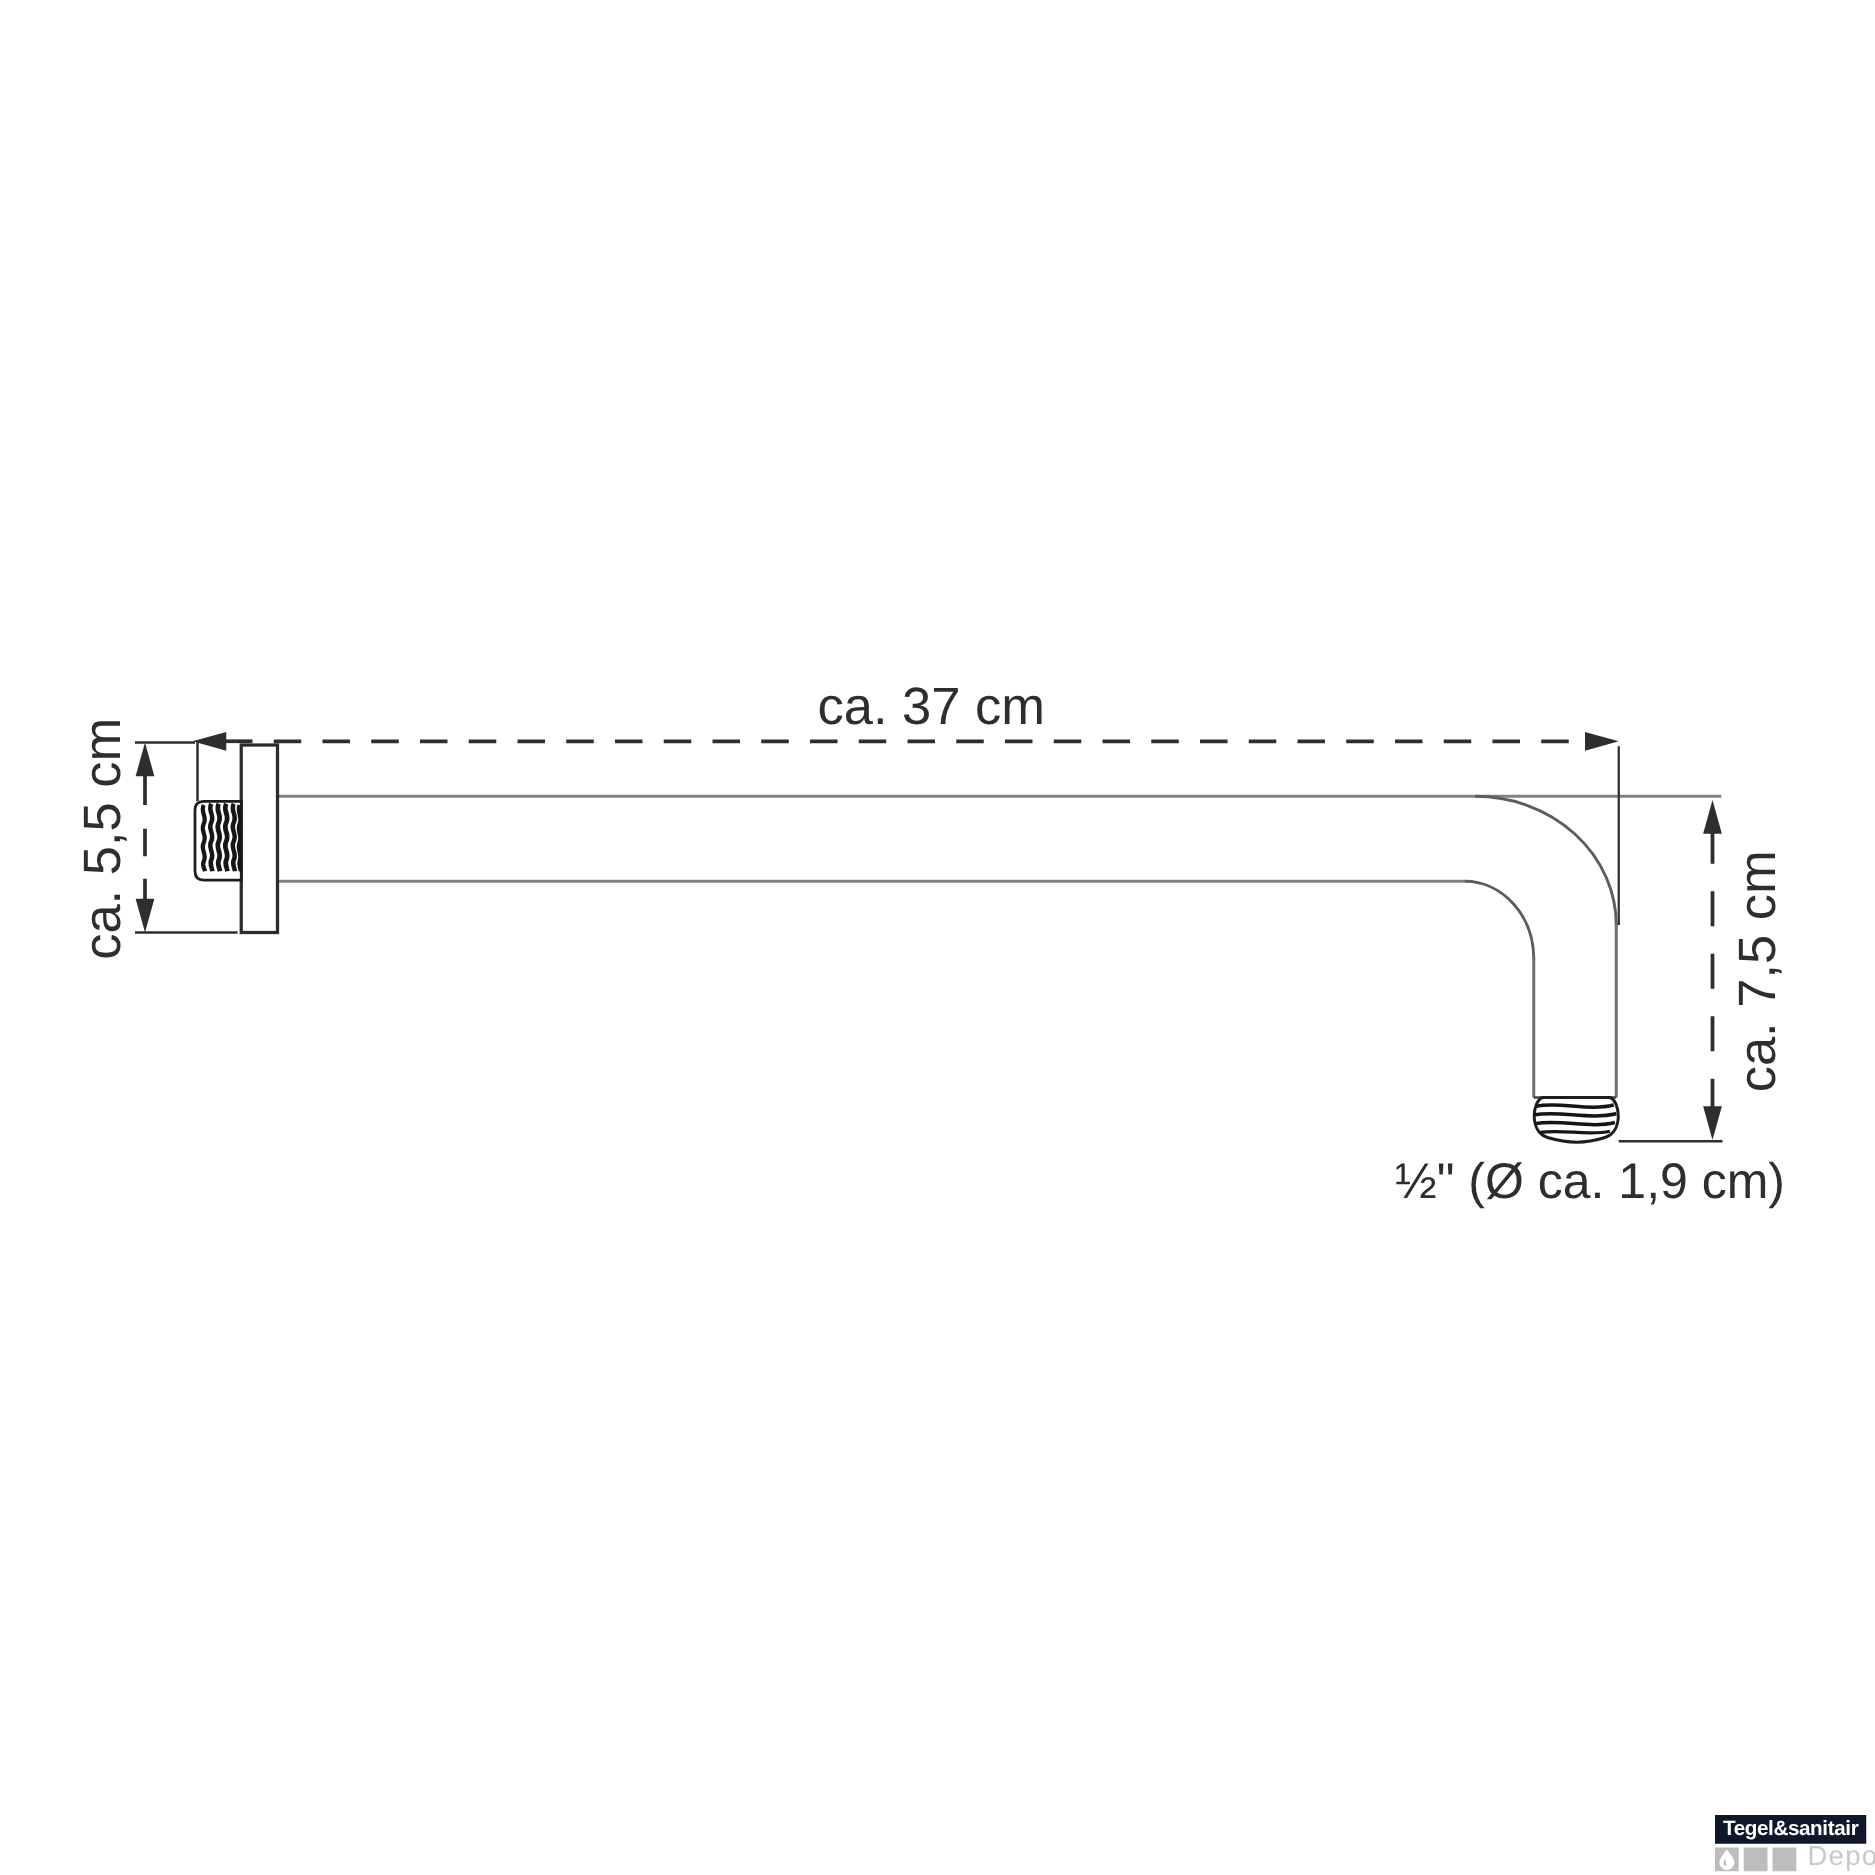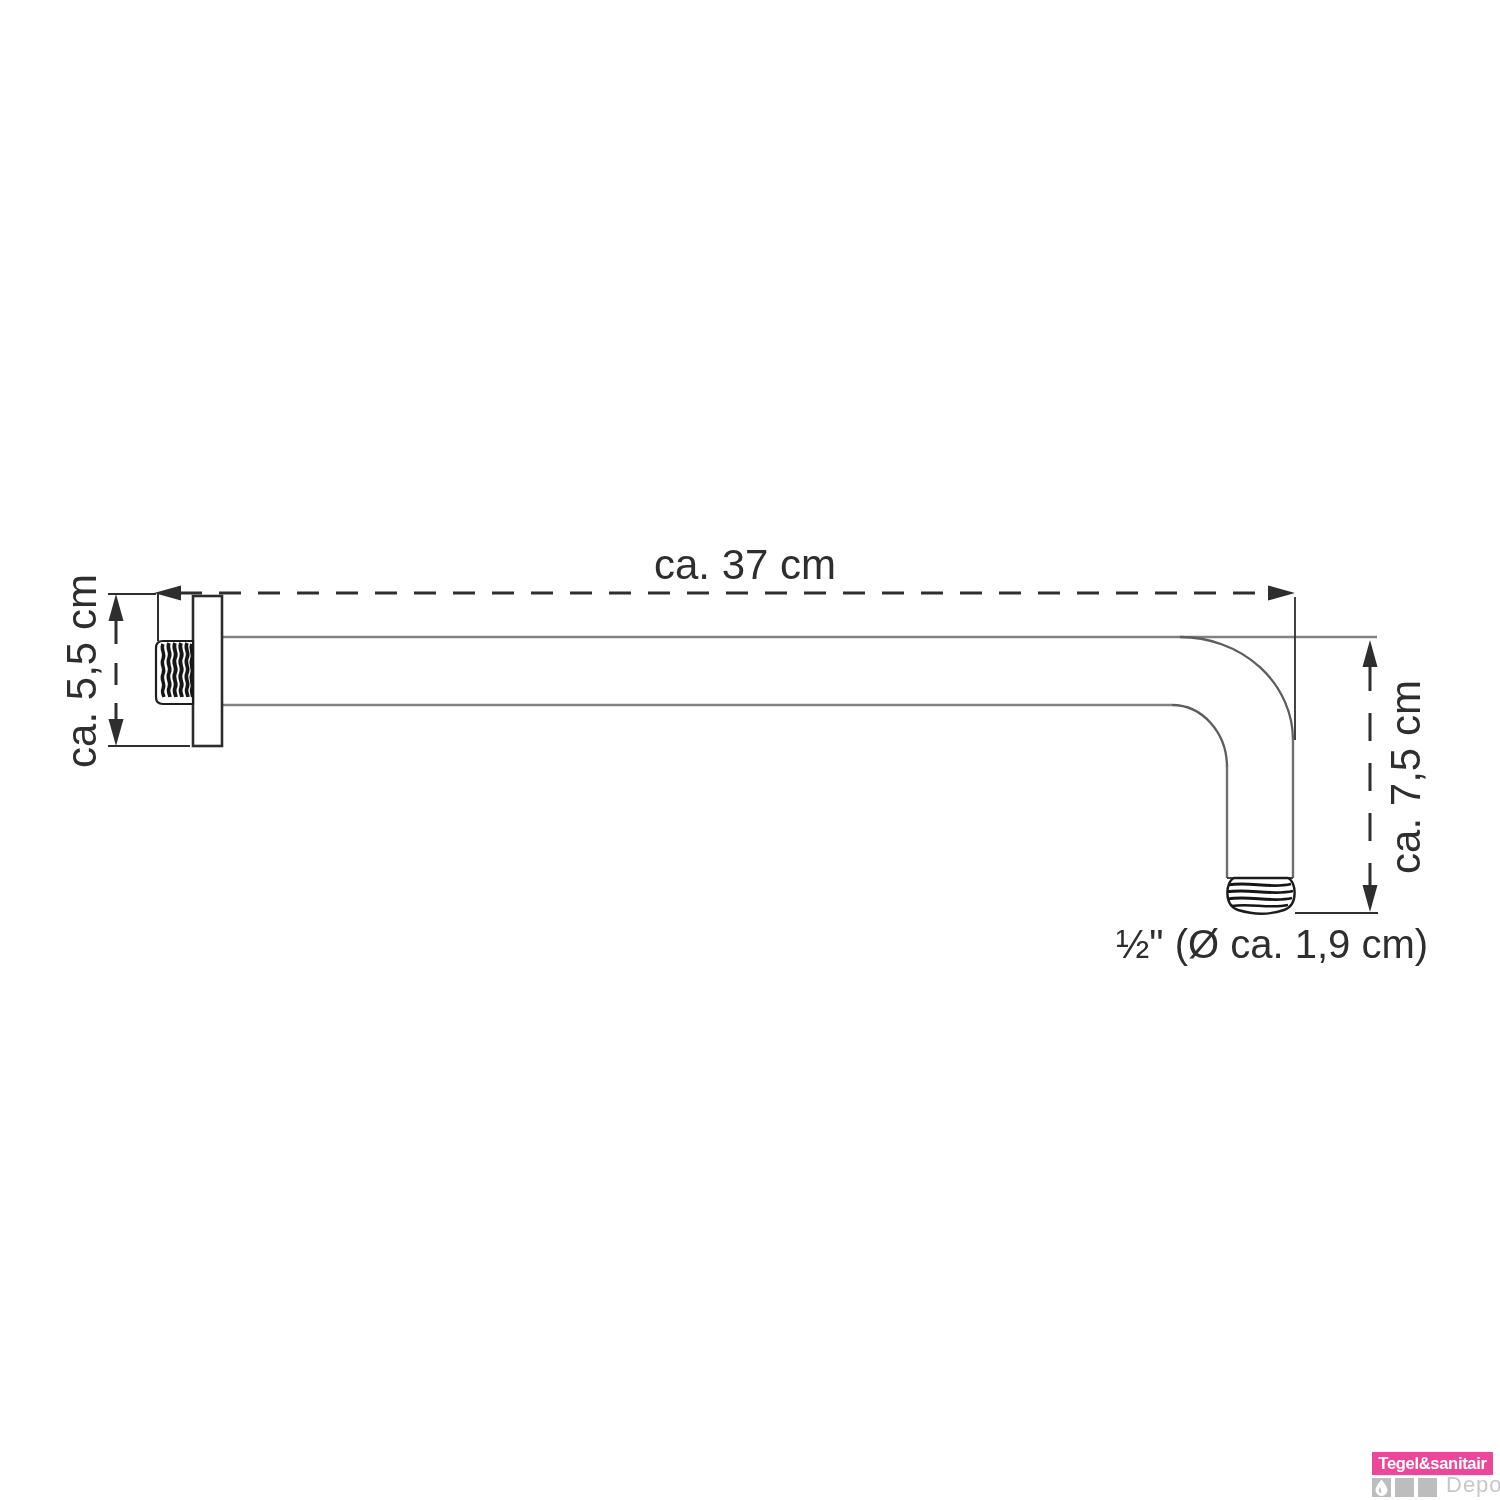--- a/index.html
+++ b/index.html
@@ -9,21 +9,21 @@
   }
   svg text{
     font-family:"Liberation Sans", sans-serif;
     fill:#2e2e2e;
   }
   .dim-label{font-size:42px;}
   .thread-label{font-size:40px;}
   
   .wm-box{
     position:absolute;left:1372px;top:1452px;width:121px;height:23px;
-    background:#ec4899;display:flex;align-items:center;justify-content:center;
+    background:#0f172a;display:flex;align-items:center;justify-content:center;
   }
   .wm-box span{
     color:#ffffff;font-weight:bold;font-size:16.5px;letter-spacing:-0.3px;line-height:1;
   }
   .wm-sq{
     position:absolute;top:1478px;width:19px;height:19px;background:#bdbdbd;
   }
   .wm-sq1{left:1372px;}
   .wm-sq2{left:1395px;}
   .wm-sq3{left:1418px;}

